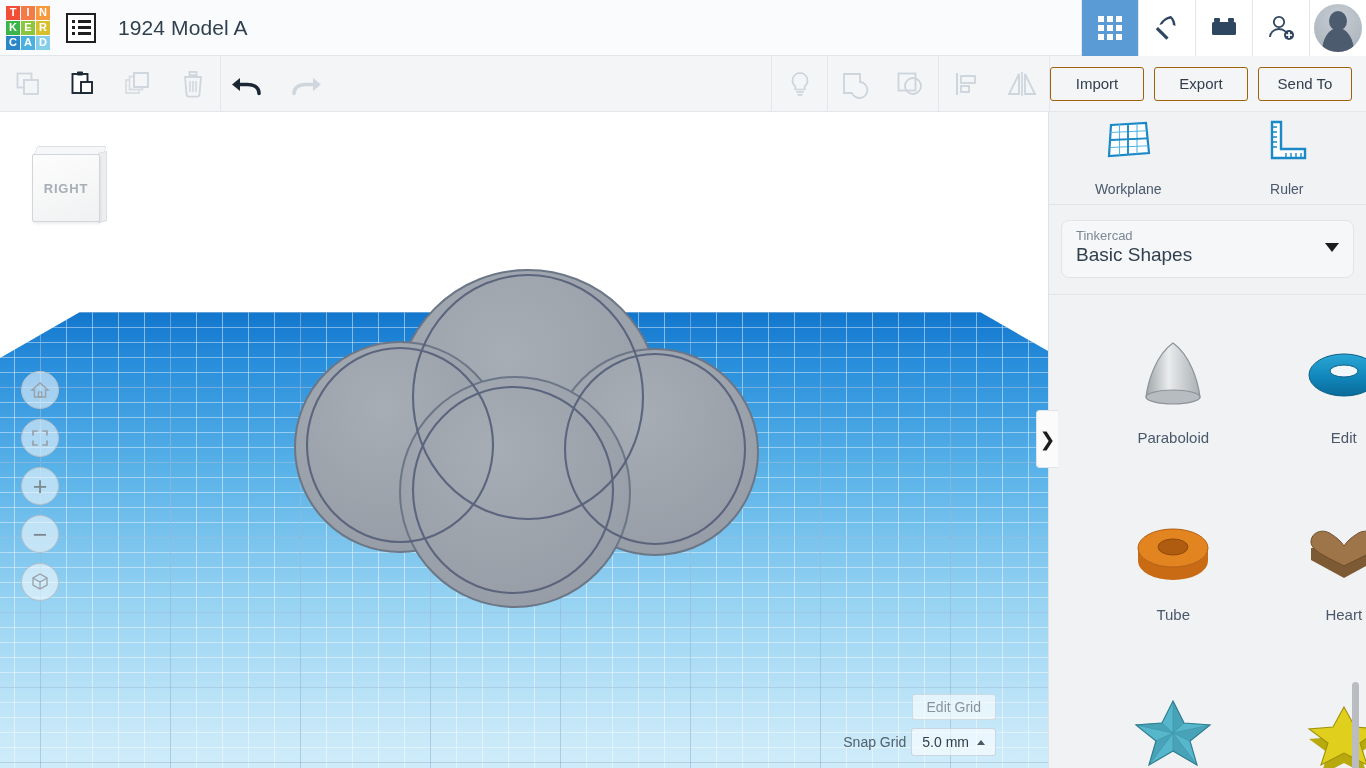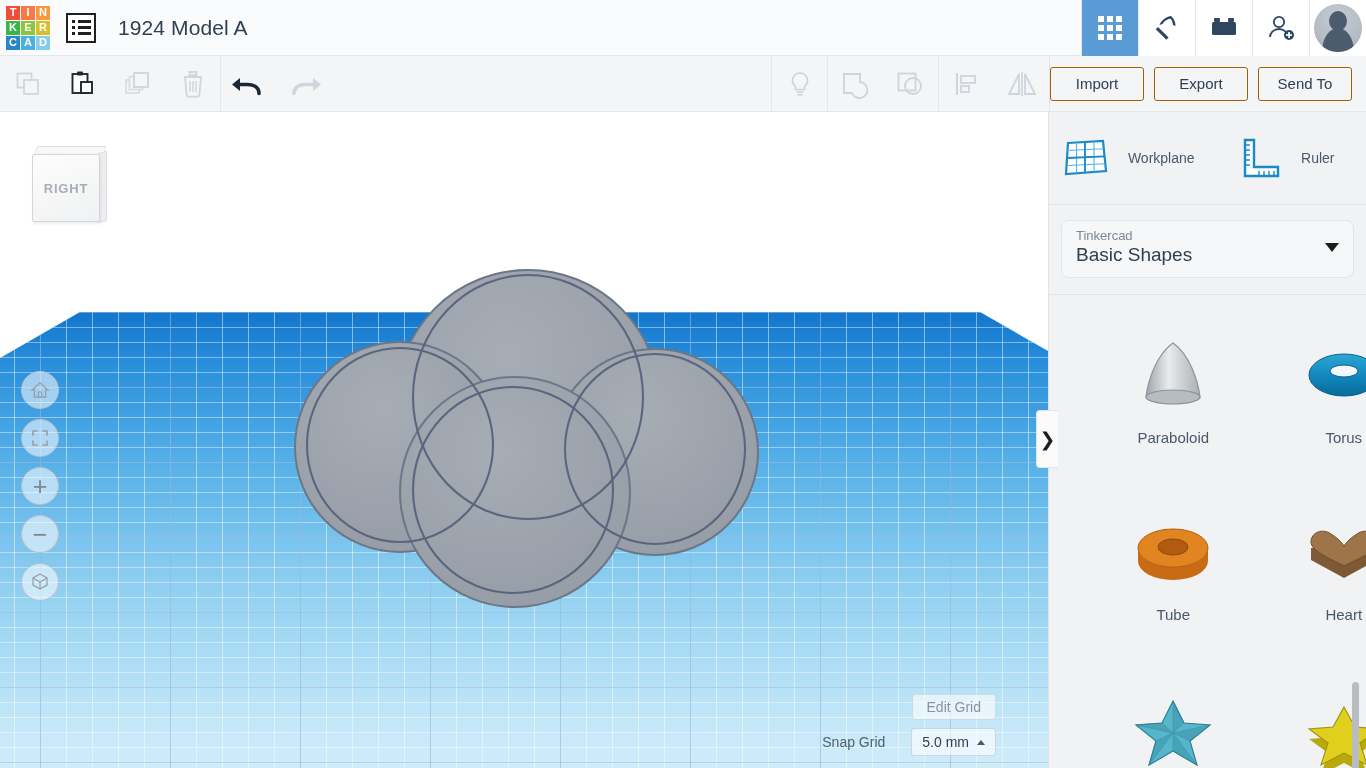--- a/index.html
+++ b/index.html
@@ -206,21 +206,21 @@
     position: absolute; right: 52px; bottom: 48px;
     height: 26px; padding: 0 14px;
     background: rgba(255,255,255,.62);
     border: 1px solid rgba(190,200,210,.6);
     border-radius: 3px;
     display: flex; align-items: center;
     font-size: 14px; color: #8a939c; cursor: pointer;
   }
   .snapwrap {
     position: absolute; right: 52px; bottom: 12px;
-    display: flex; align-items: center; gap: 26px;
+    display: flex; align-items: center; gap: 5px;
   }
   .snap-label { font-size: 14px; color: #51606f; }
   .snap-select {
     height: 28px; padding: 0 10px;
     background: rgba(255,255,255,.6);
     border: 1px solid rgba(190,200,210,.7);
     border-radius: 3px;
     display: flex; align-items: center; gap: 8px;
     font-size: 14px; color: #31404f; cursor: pointer;
   }
@@ -248,21 +248,21 @@
     width: 318px; height: 656px;
     background: #f1f2f4;
     border-left: 1px solid #e0e3e6;
   }
   .wp-row {
     height: 93px; display: flex;
     border-bottom: 1px solid #e2e5e8;
     background: #f1f2f4;
   }
   .wp-cell {
-    flex: 1; display: flex; 
+    flex: 1; display: flex; flex-direction: column;
     align-items: center; justify-content: center; gap: 20px;
     cursor: pointer;
   }
   .wp-cell span { font-size: 14px; color: #49586a; }
 
   .shapeset {
     margin: 15px 12px 0 12px;
     background: #f6f7f8;
     border: 1px solid #e2e5e8;
     border-radius: 8px;
@@ -637,21 +637,21 @@
                   <linearGradient id="tg" x1="0" y1="0" x2="0" y2="1">
                 <stop offset="0%" stop-color="#2ba7d4"></stop>
                     <stop offset="55%" stop-color="#1186bb"></stop>
                 <stop offset="100%" stop-color="#0a6b99"></stop>
                   </linearGradient>
                 </defs>
               <ellipse cx="55" cy="46" rx="35" ry="21" fill="url(#tg)" stroke="#0a5f8a" stroke-width="1"></ellipse>
               <ellipse cx="55" cy="42" rx="14" ry="6" fill="#f2f7f9" stroke="#0a5f8a" stroke-width="1"></ellipse>
             </svg>
           </div>
-          <span>Torus</span>
+          <span>Edit</span>
         </div>
 
         <div class="shape-cell">
           <div class="shape-art">
             <svg width="110" height="90" viewBox="0 0 110 90">
               <path d="M20 42 a35 19 0 0 0 70 0 v13 a35 19 0 0 1 -70 0 Z" fill="#c96a14"></path>
               <ellipse cx="55" cy="42" rx="35" ry="19" fill="#e2841f" stroke="#b35e10" stroke-width="1"></ellipse>
               <ellipse cx="55" cy="41" rx="15" ry="8" fill="#b05c10" stroke="#8e4a0b" stroke-width="1"></ellipse>
             </svg>
           </div>

